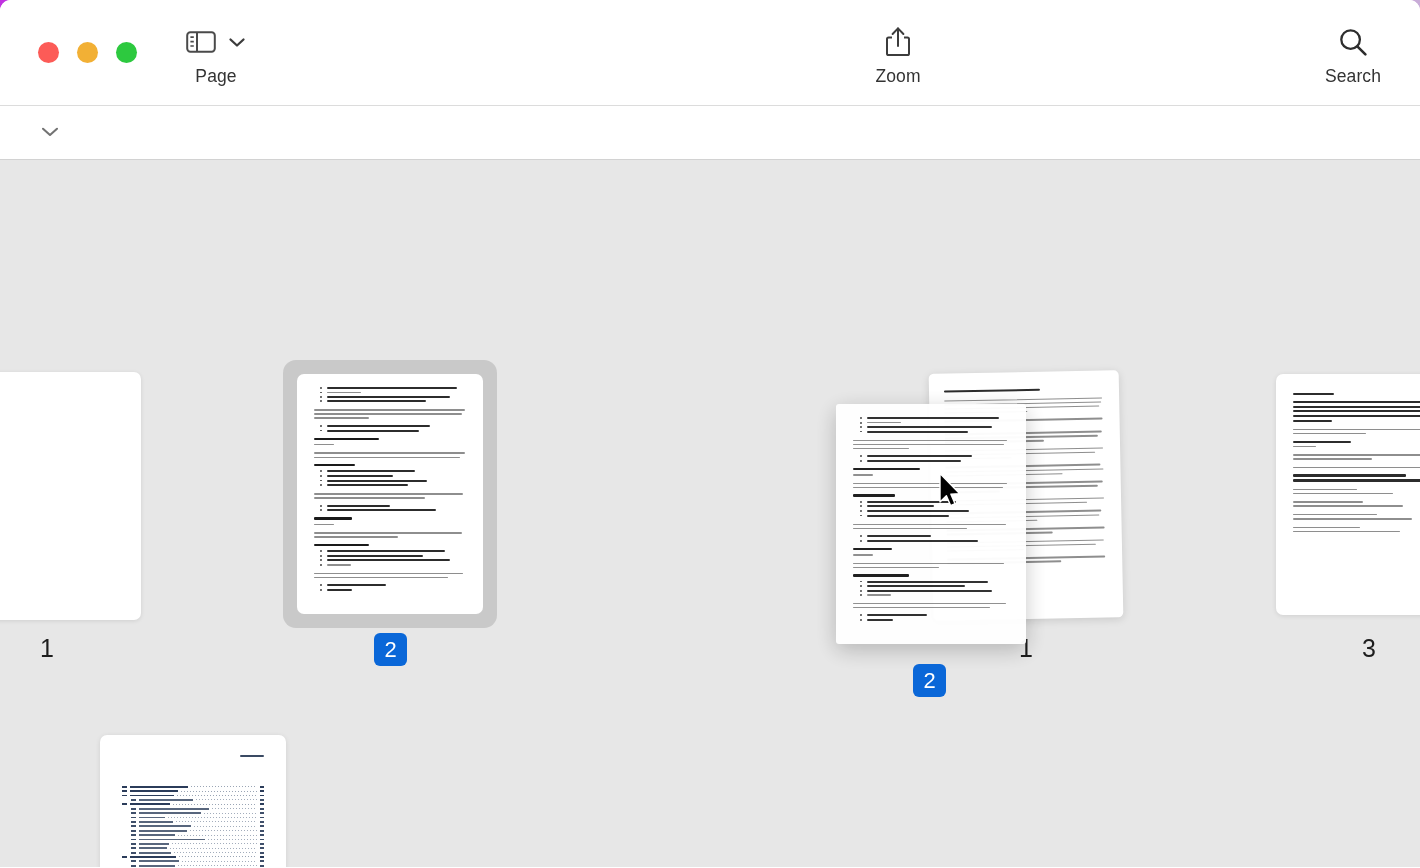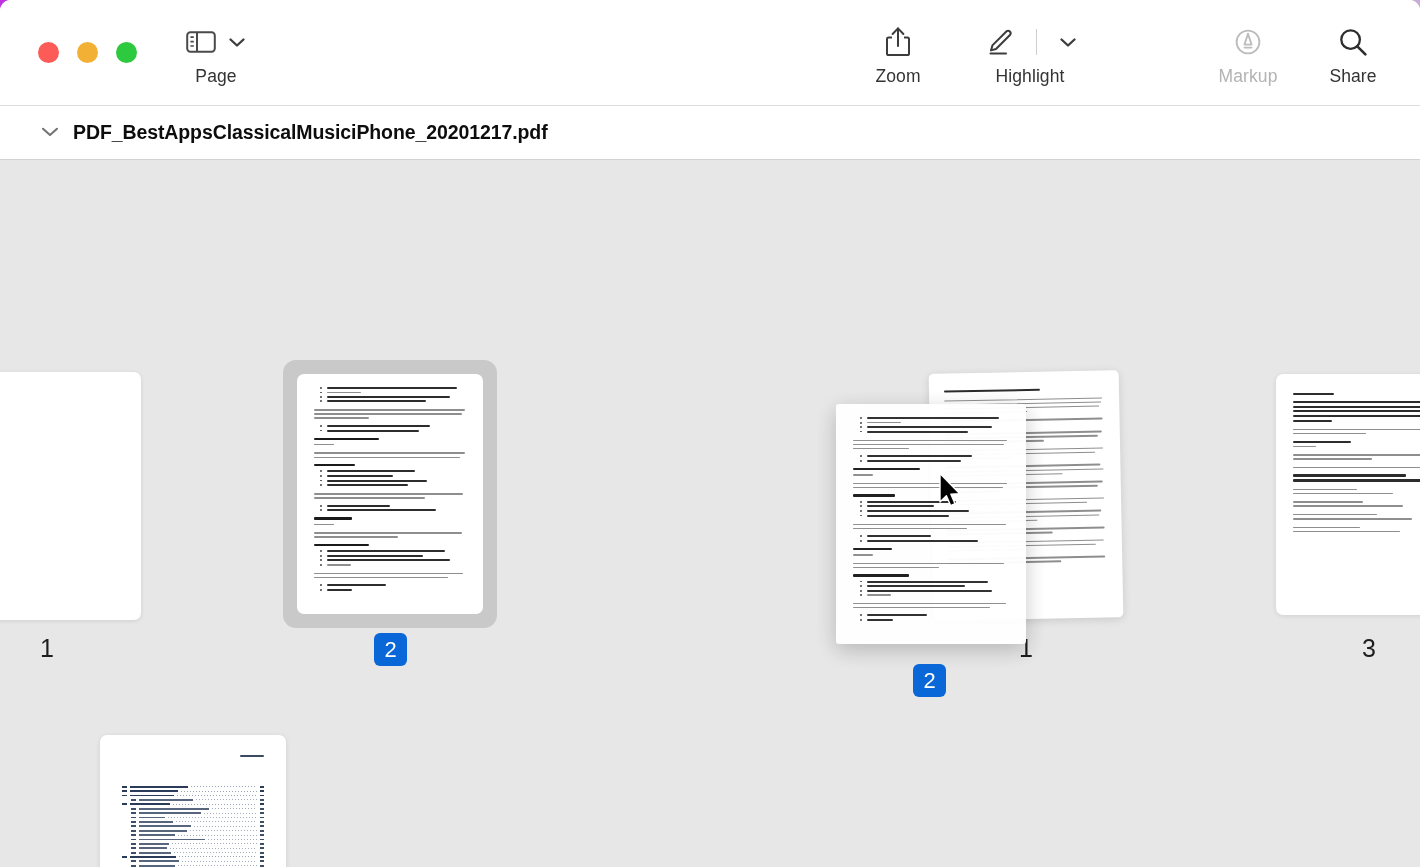--- a/index.html
+++ b/index.html
@@ -289,72 +289,42 @@
           <svg width="30" height="34" viewBox="0 0 30 34">
             <path d="M9 12.5 H5.6 a1.6 1.6 0 0 0 -1.6 1.6 V28.4 a1.6 1.6 0 0 0 1.6 1.6 H24.4 a1.6 1.6 0 0 0 1.6 -1.6 V14.1 a1.6 1.6 0 0 0 -1.6 -1.6 H21" fill="none" stroke="#3c3c3c" stroke-width="2"></path>
             <line x1="15" y1="3.4" x2="15" y2="21" stroke="#3c3c3c" stroke-width="2" stroke-linecap="round"></line>
             <polyline points="9.6,9 15,3.4 20.4,9" fill="none" stroke="#3c3c3c" stroke-width="2" stroke-linecap="round" stroke-linejoin="round"></polyline>
           </svg>
         </span>
       </div>
       <div class="tb-label">Zoom</div>
     </div>
 
-    <div class="tb-item" id="hl-item">
-      <div class="tb-glyphs" style="gap:22px;">
-        <span class="icon-btn">
-          <svg width="30" height="30" viewBox="0 0 30 30">
-            <path d="M22.6 4.2 a2.6 2.6 0 0 1 3.6 3.6 L12 22 l-5 1.4 L8.4 18.4 Z" fill="none" stroke="#3c3c3c" stroke-width="2" stroke-linejoin="round"></path>
-            <line x1="6.5" y1="26.6" x2="22" y2="26.6" stroke="#3c3c3c" stroke-width="2" stroke-linecap="round"></line>
-          </svg>
-        </span>
-        <span class="vsep"></span>
-        <span class="icon-btn">
-          <svg width="18" height="12" viewBox="0 0 18 12">
-            <polyline points="2.5,3.5 9,9.5 15.5,3.5" fill="none" stroke="#3c3c3c" stroke-width="2.3" stroke-linecap="round" stroke-linejoin="round"></polyline>
-          </svg>
-        </span>
-      </div>
-      <div class="tb-label">Highlight</div>
-    </div>
-
-
-    <div class="tb-item" id="markup-item">
-      <div class="tb-glyphs">
-        <span class="icon-btn">
-          <svg width="32" height="32" viewBox="0 0 32 32">
-            <circle cx="16" cy="16" r="11.4" fill="none" stroke="#bdbdbd" stroke-width="1.9"></circle>
-            <path d="M16 7.6 L19.5 18.6 H12.5 Z" fill="none" stroke="#bdbdbd" stroke-width="1.9" stroke-linejoin="round"></path>
-            <line x1="12.5" y1="21.6" x2="19.5" y2="21.6" stroke="#bdbdbd" stroke-width="1.9" stroke-linecap="round"></line>
-          </svg>
-        </span>
-      </div>
-      <div class="tb-label disabled">Markup</div>
-    </div>
+
+
 
     <div class="tb-item" id="search-item">
       <div class="tb-glyphs">
         <span class="icon-btn">
           <svg width="34" height="34" viewBox="0 0 34 34">
             <circle cx="14.6" cy="14.6" r="9.3" fill="none" stroke="#2e2e2e" stroke-width="2.3"></circle>
             <line x1="21.3" y1="21.3" x2="29.4" y2="29.4" stroke="#2e2e2e" stroke-width="2.6" stroke-linecap="round"></line>
           </svg>
         </span>
       </div>
-      <div class="tb-label">Share</div>
+      <div class="tb-label">Search</div>
     </div>
   </div>
 
   <div id="pathbar">
     <span class="chev">
       <svg width="20" height="13" viewBox="0 0 20 13">
         <polyline points="3,3.8 10,10 17,3.8" fill="none" stroke="#737373" stroke-width="2.1" stroke-linecap="round" stroke-linejoin="round"></polyline>
       </svg>
     </span>
-    <span id="path-filename">PDF_BestAppsClassicalMusiciPhone_20201217.pdf</span>
   </div>
 
   <div id="canvas">
 
     <div class="sheet" style="left:-60px; top:212px; width:201px; height:248px; box-shadow:0 1px 4px rgba(0,0,0,0.10);">
     </div>
     <div class="pagenum" style="left:20px; top:474px; width:54px;">1</div>
 
     <div id="sel-frame"></div>
     <div class="sheet" style="left:297px; top:214px; width:186px; height:240px;">

